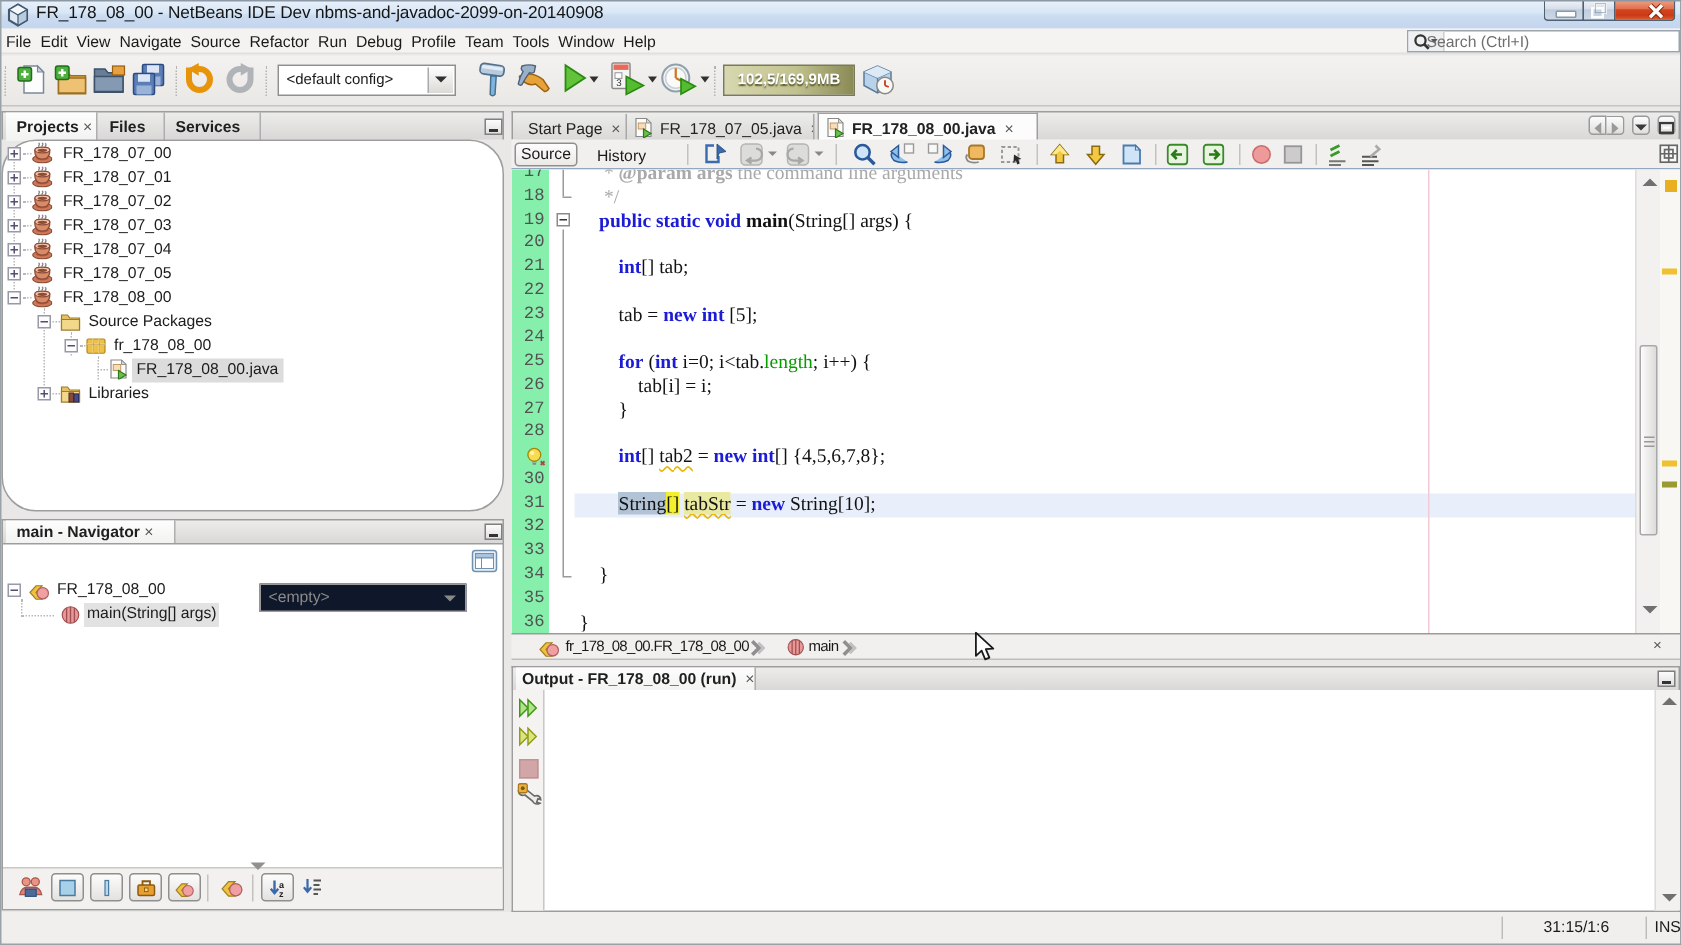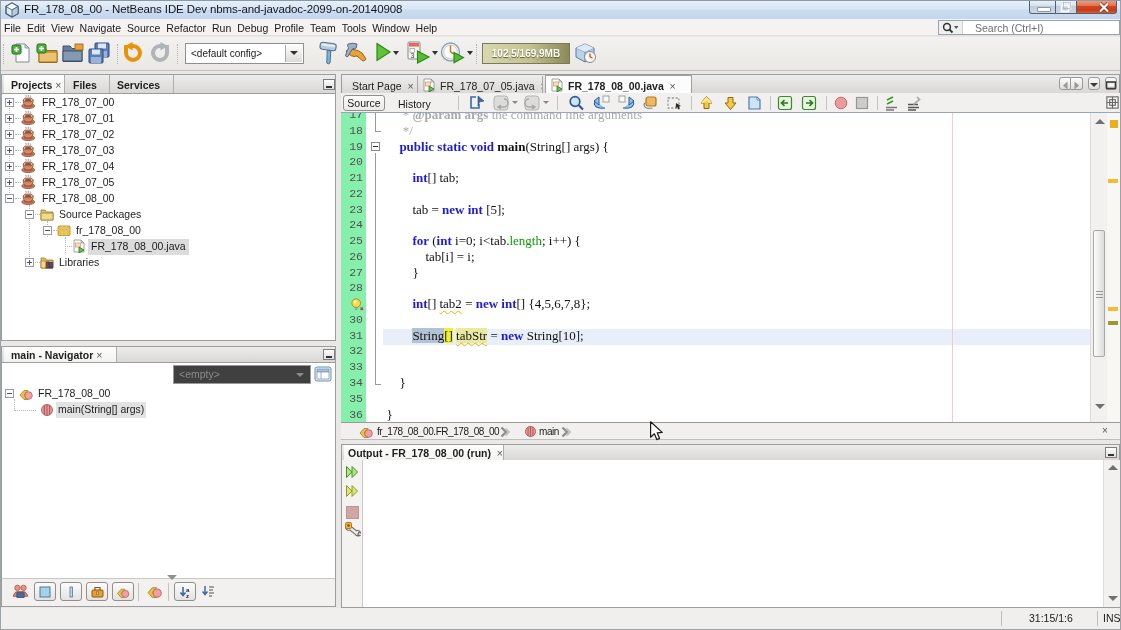--- a/index.html
+++ b/index.html
@@ -16,35 +16,35 @@
 #btn-max { left:1055px; width:22px; background:linear-gradient(#f2f5f9, #d6dfeb 45%, #bfcddf 50%, #ccd8e7); }
 #btn-close { left:1076px; width:41px; background:linear-gradient(#f0a286, #e0714e 45%, #d1441f 50%, #cc3a16 80%, #d95f31); border-radius:0 0 3px 0; color:#fff; font-weight:bold; font-size:11px; text-align:center; line-height:13px; text-shadow:0 1px 1px #7a1a05; }
 #btn-min:after { content:""; position:absolute; left:7px; top:7px; width:12px; height:3px; background:#fdfdfd; border:1px solid #8a97a5; border-radius:1px; }
 
 
 #menubar { left:0; top:19px; width:1121px; height:17px; background:#f4f3f1; border-bottom:1px solid #e2e0dd; }
 #menubar span { display:inline-block; padding:3px 0 0 0; margin:0 6px 0 0; font-size:10.5px; color:#1a1a1a; }
 #menubar { padding-left:4px; }
 #searchbox { left:938px; top:20px; width:182px; height:15px; background:#fff; border:1px solid #9aa4ae; }
 #searchbox .mag { position:absolute; left:0; top:0; width:24px; height:13px; background:#eef0f2; border-right:1px solid #d0d0d0; }
-#searchbox .stext { position:absolute; left:36px; top:1px; color:#6f6f6f; font-size:10.5px; }
+#searchbox .stext { position:absolute; left:12px; top:1px; color:#6f6f6f; font-size:10.5px; }
 
 #toolbar { left:0; top:37px; width:1121px; height:34px; background:linear-gradient(#f3f2f0, #eae8e5); border-bottom:1px solid #c6c4c1; }
 .tsep { position:absolute; top:44px; width:1px; height:20px; border-left:1px dotted #b5b3b0; }
 #cfgcombo { left:185px; top:43px; width:119px; height:21px; background:#fff; border:1px solid #8f8f8f; font-size:10px; }
 #cfgcombo .txt { position:absolute; left:5px; top:4px; }
 #cfgcombo .dd { position:absolute; right:1px; top:1px; width:17px; height:17px; background:linear-gradient(#fdfdfd,#dcdad6); border-left:1px solid #aaa; }
 .darr { width:0; height:0; border-left:4px solid transparent; border-right:4px solid transparent; border-top:4px solid #303030; }
 #memgauge { left:482px; top:43px; width:88px; height:21px; border:1px solid #7a7a5a; background:linear-gradient(90deg,#d8d8b0 0%, #c2c290 55%, #8a8a55 100%); color:#ffffff; font-size:10px; font-weight:bold; text-align:center; line-height:19px; text-shadow:0 1px 1px #555530; }
 
 .tabstrip { background:linear-gradient(#ececeb, #d9d8d6); border:1px solid #9d9d9d; border-bottom:none; }
 .wpanel { background:#fff; border:1px solid #9d9d9d; }
 
 #proj-tabs { left:1px; top:74px; width:335px; height:19px; }
-#proj-body { left:1px; top:93px; width:335px; height:248px; }
+#proj-body { left:1px; top:93px; width:335px; height:248px;border-radius:23px; }
 .ptab { position:absolute; top:0; height:19px; padding:4px 0 0 7px; font-weight:bold; font-size:10.5px; color:#1f1f1f; border-right:1px solid #aeaeae; white-space:nowrap; overflow:hidden; }
 .ptab.active { background:linear-gradient(#fdfdfd,#f2f2f0); }
 .minbox { position:absolute; width:12px; height:11px; border:1px solid #7f7f7f; background:linear-gradient(#fcfcfc,#e0e0e0); }
 .minbox:after { content:""; position:absolute; left:2px; top:6px; width:6px; height:2px; background:#333; }
 
 .trow { position:absolute; height:16px; font-size:10.5px; color:#1c1c1c; line-height:15px; white-space:nowrap; }
 .pmbox { position:absolute; width:9px; height:9px; background:#fdfdfd; border:1px solid #989aa8; }
 .pmbox i { position:absolute; left:1px; top:3px; width:5px; height:1px; background:#50506e; }
 .pmbox.plus b { position:absolute; left:3px; top:1px; width:1px; height:5px; background:#50506e; }
 .dotv { position:absolute; width:1px; border-left:1px dotted #b8b8b8; }
@@ -52,21 +52,21 @@
 .ticon { position:absolute; width:14px; height:14px; }
 .navbtn { position:absolute; top:3px; width:22px; height:19px; border:1px solid #8f8f8f; border-radius:3px; background:linear-gradient(#fcfcfc,#e4e2df); text-align:center; padding-top:3px; }
 .vsep { position:absolute; width:1px; background:#c4c2c0; }
 .edtbtn { position:absolute; top:2px; width:12px; height:13px; border:1px solid #9a9a9a; background:linear-gradient(#fcfcfc,#e0dedb); text-align:center; padding-top:1px; }
 
 #nav-tabs { left:1px; top:346px; width:335px; height:16px; }
 #nav-body { left:1px; top:362px; width:335px; height:245px; }
 #nav-toolbar { left:2px; top:578px; width:333px; height:28px; background:#f2f1ef; border-top:1px solid #c9c7c4; position:absolute; }
 .combo { position:absolute; height:19px; border:1px solid #9a9a9a; background:#fff; font-size:10.5px; }
 .combo .txt { position:absolute; left:5px; top:2px; }
-.combo.dis { background:#404040; color:#8a8a8a; }
+.combo.dis { background:#0f172a; color:#8a8a8a;margin-top:24px; }
 
 #ed-tabs { left:341px; top:74px; width:779px; height:19px; }
 .etab { position:absolute; top:1px; height:18px; font-size:10.5px; white-space:nowrap; overflow:hidden; padding:4px 6px 0 22px; color:#222; border-right:1px solid #a8a8a8; background:linear-gradient(#ececeb,#d9d8d6); }
 .etab.active { background:#fcfcfc; font-weight:bold; border:1px solid #a0a0a0; border-bottom:none; top:0; height:19px; }
 #ed-toolbar { left:341px; top:93px; width:779px; height:20px; background:#f1f0ee; border-bottom:1px solid #93a7c0; }
 #src-btn { position:absolute; left:2px; top:2px; width:42px; height:16px; border:1px solid #8f8f8f; border-radius:3px; background:linear-gradient(#fdfdfd,#eceae7); text-align:center; line-height:15px; font-size:10.5px; }
 #ed-body { left:341px; top:113px; width:779px; height:309px; background:#fff; overflow:hidden; }
 #gutter { position:absolute; left:0; top:0; width:25px; height:309px; background:#86efac; }
 #gutter pre { position:absolute; left:0; top:-6px; width:22px; font-family:"Liberation Mono", monospace; font-size:11.5px; line-height:15.77px; color:#525252; text-align:right; }
 #codepre { position:absolute; left:45.4px; top:-6px; font-family:Liberation Serif, serif; font-size:13px; line-height:15.77px; color:#121212; }

